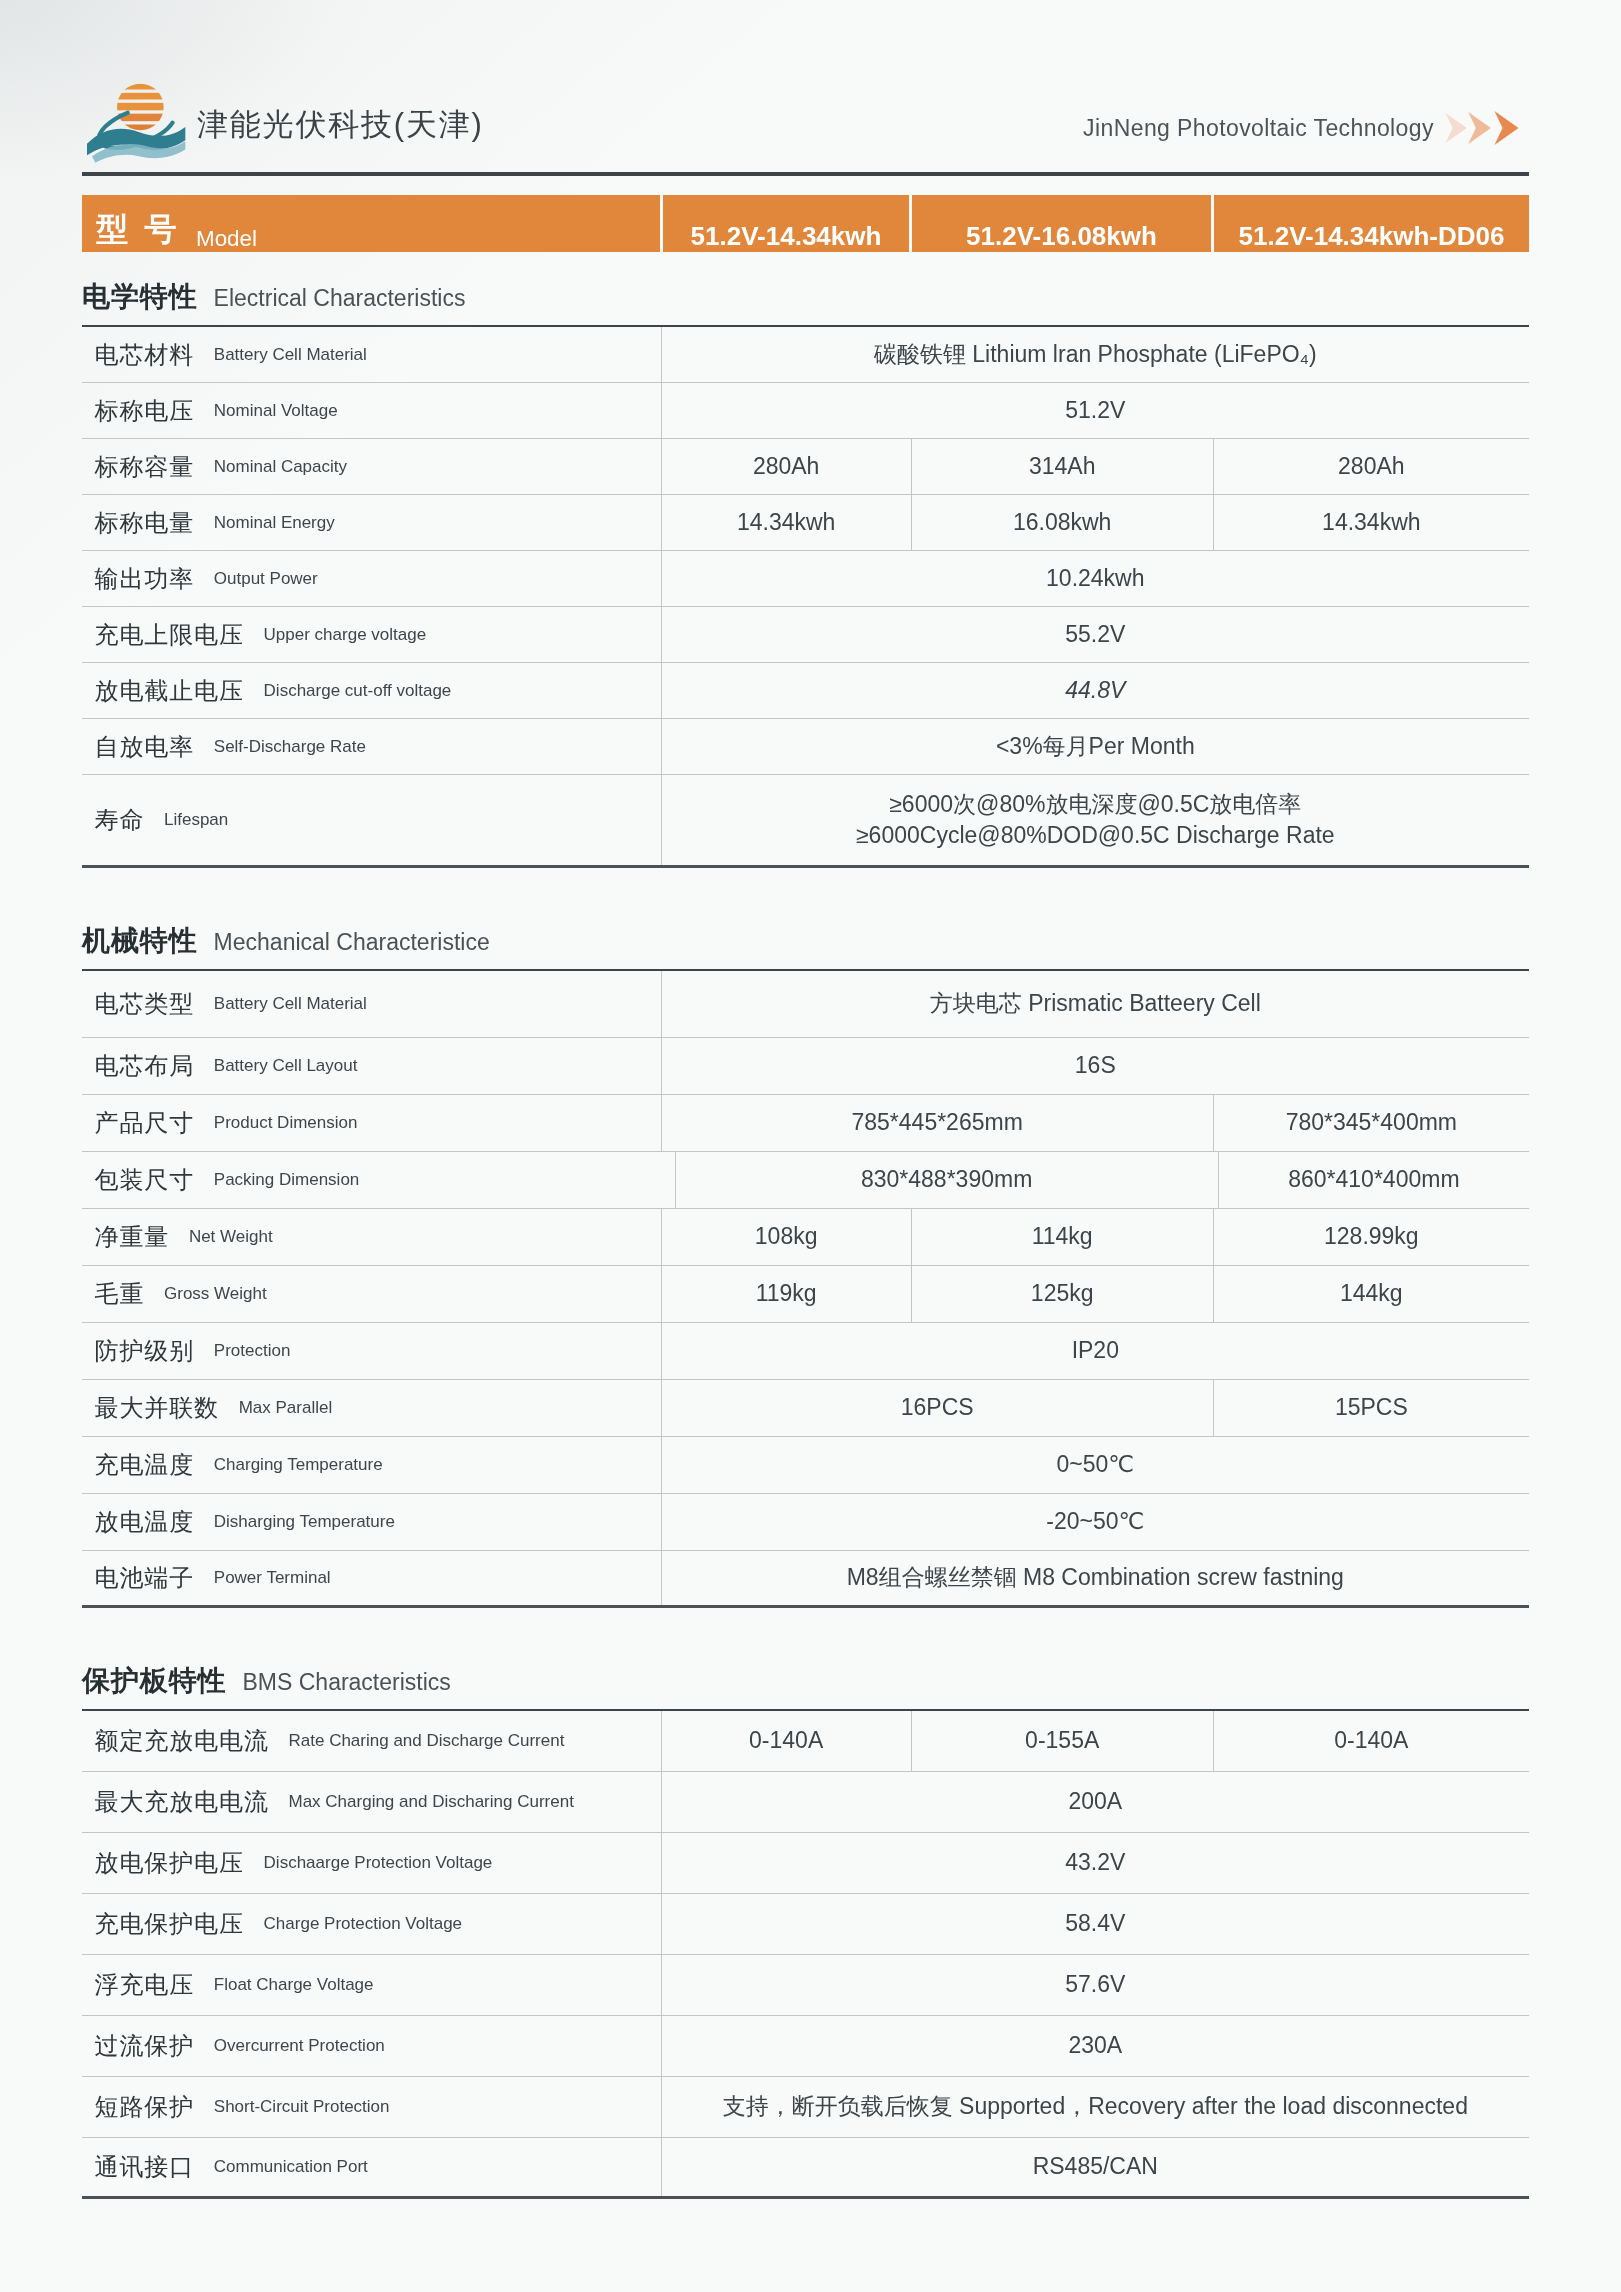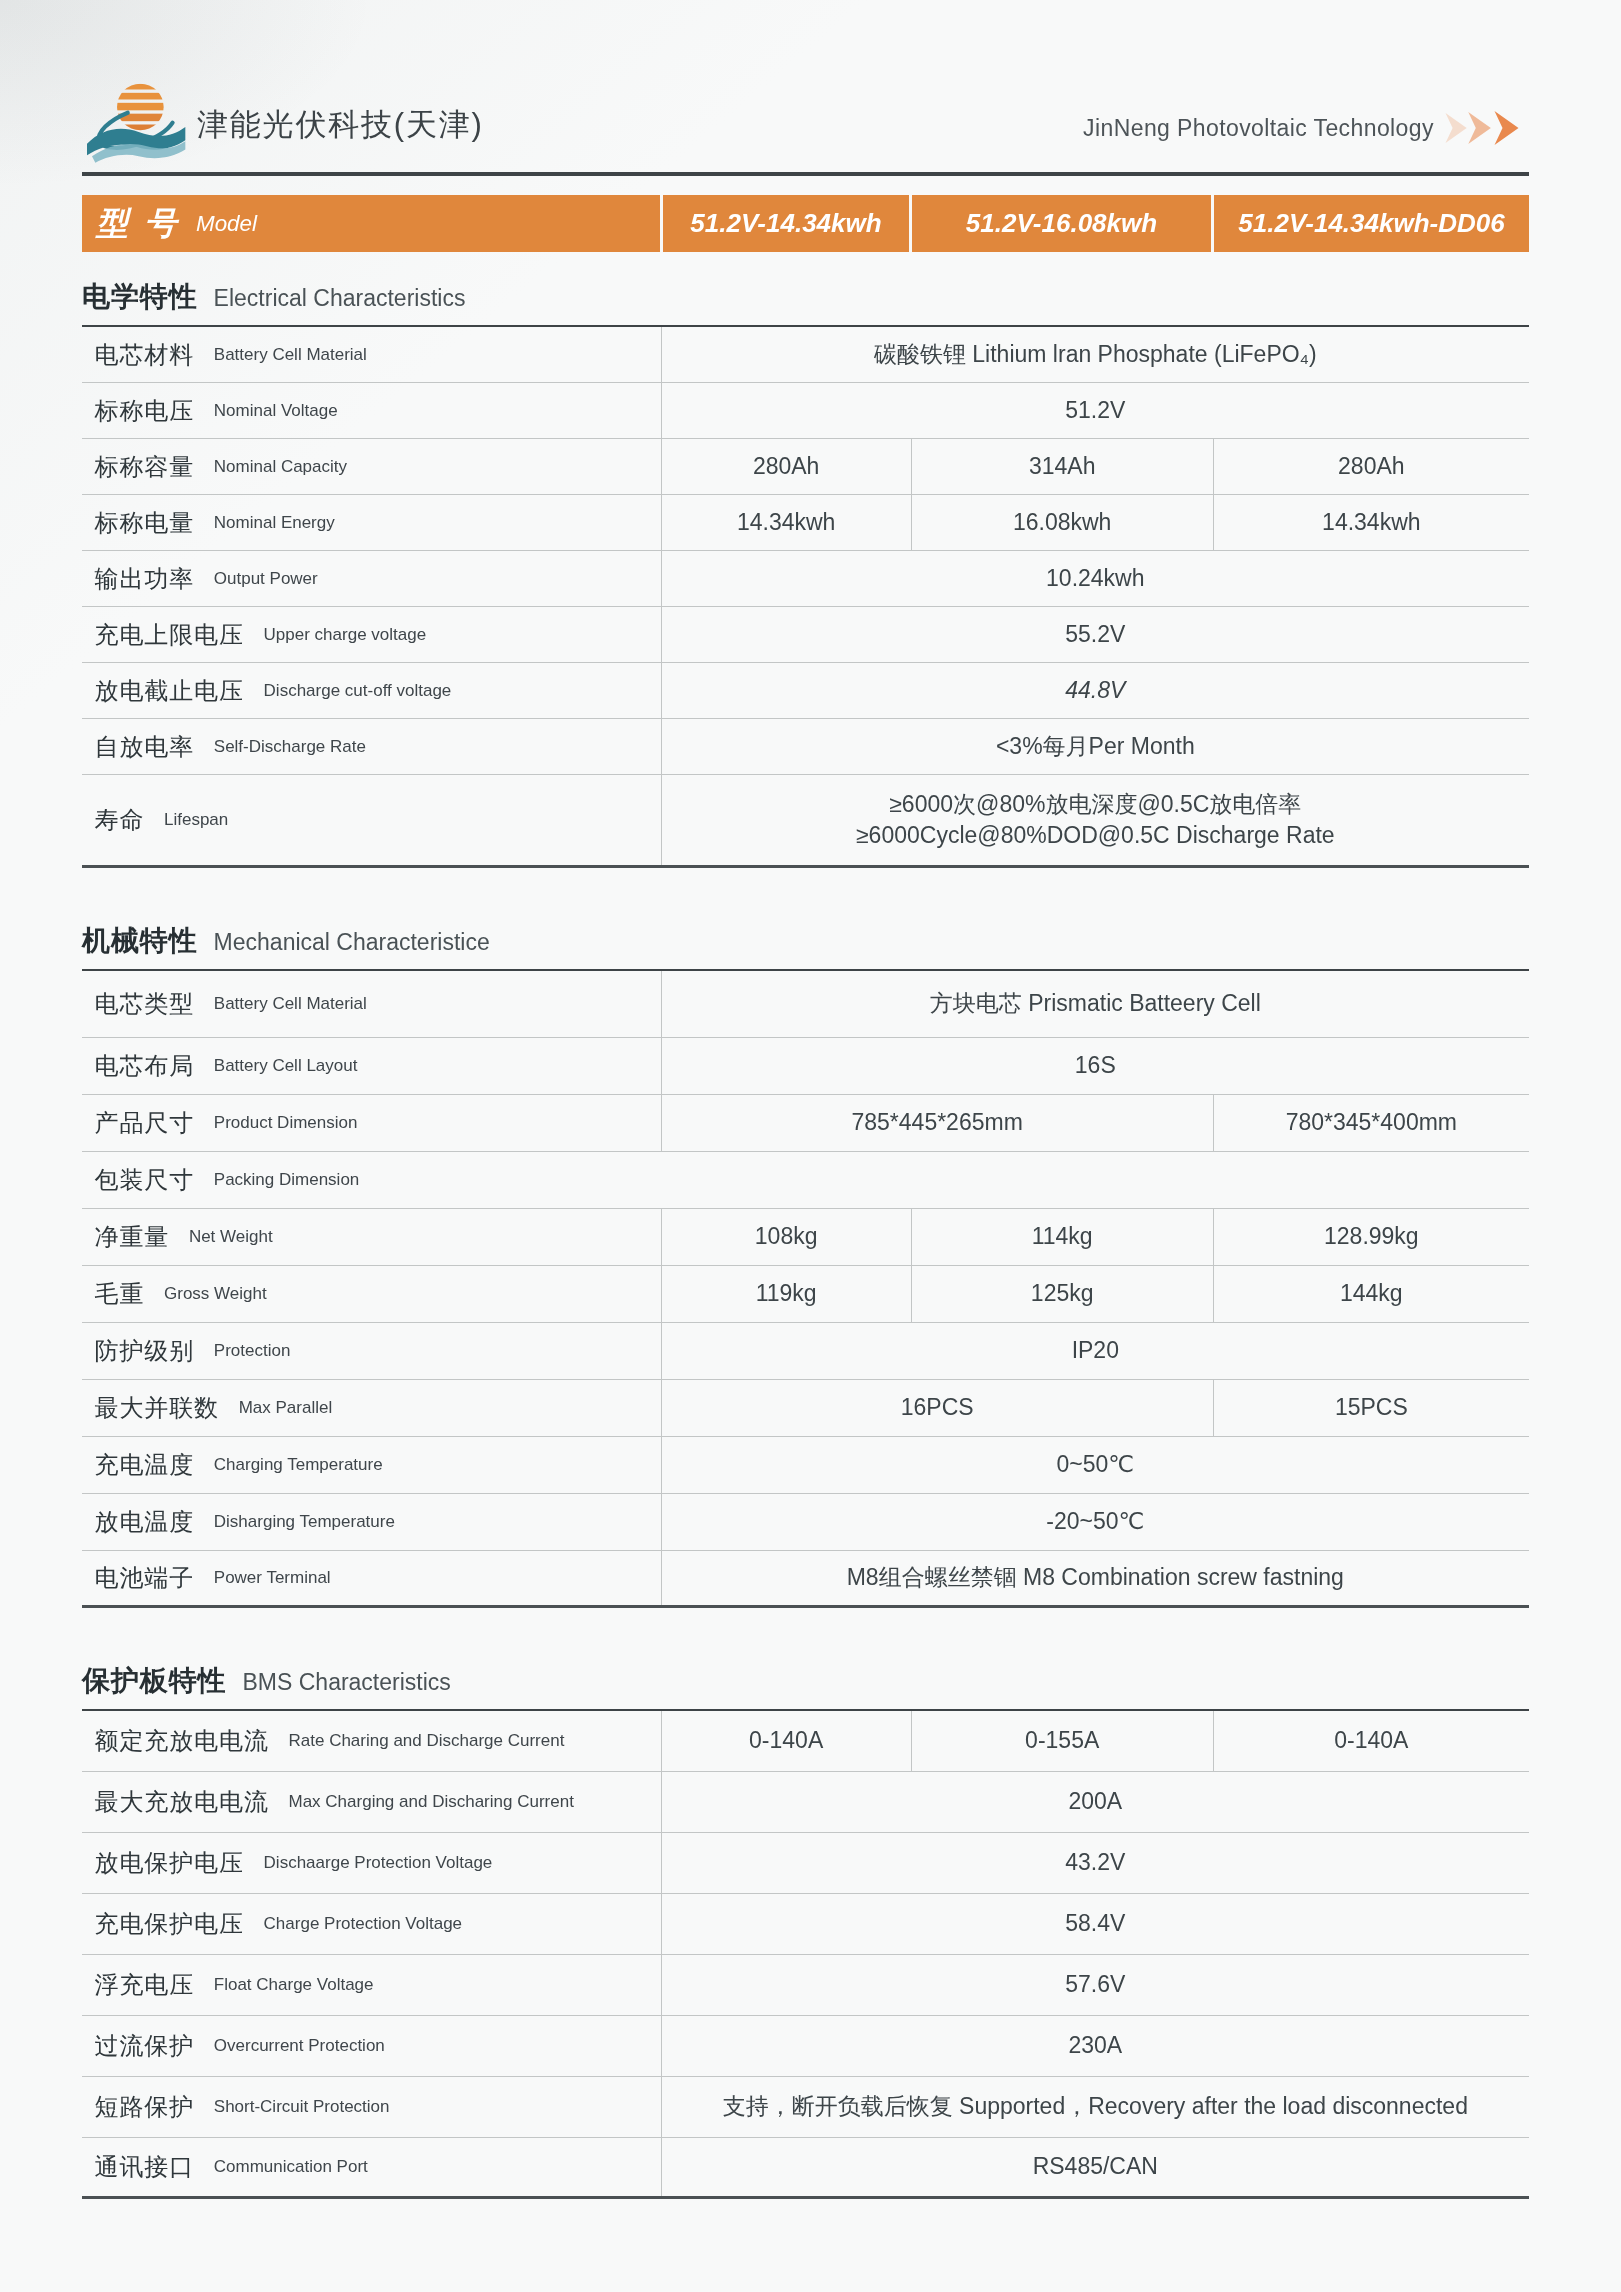--- a/index.html
+++ b/index.html
@@ -24,21 +24,21 @@
               color:#3C4347;letter-spacing:1.8px;}
   .header-right{position:absolute;right:0px;top:34px;display:flex;align-items:center;gap:18px;}
   .company-en{font-size:23px;color:#4D5458;letter-spacing:0.4px;}
   .chevrons{display:flex;align-items:center;}
   .chevrons svg{margin-left:-14.3px;}
   .rule{position:absolute;left:82px;top:172px;width:1447px;height:3.6px;background:var(--dark);}
 
   
   .model-bar{position:absolute;left:82px;top:195px;width:1447px;height:57px;display:flex;
              background:transparent;}
-  .model-bar .mcell{background:var(--accent);display:flex;align-items:center;justify-content:center;font-style:italic;}
+  .model-bar .mcell{background:var(--accent);display:flex;align-items:flex-end;justify-content:center;}
   .model-label{width:579px;justify-content:flex-start !important;padding-left:14.3px;display:flex;align-items:center;gap:16px;}
   .model-label .zh{font-size:32px;font-weight:bold;color:#fff;letter-spacing:3.6px;}
   .model-label .en{font-size:22.4px;color:#fff;}
   .model-val{flex:0 0 auto;border-left:3.6px solid #f8f9f9;font-size:26px;font-weight:bold;color:#fff;}
 
   
   .content{position:absolute;left:82px;top:253px;width:1447px;}
   .section{margin-top:54px;}
   .section.first{margin-top:25px;}
   .sec-title{display:flex;align-items:baseline;gap:16px;padding-bottom:9px;border-bottom:2.7px solid var(--dark);}
@@ -236,20 +236,24 @@
             <div class="vals">
               <div class="cell" style="grid-column: span 2;">785*445*265mm</div>
               <div class="cell bl" style="grid-column: span 1;">780*345*400mm</div>
             </div>
           </div>
           <div class="spec-row" style="height: 57px; gap: 23px;">
             <div class="lab">
               <span class="zh">包装尺寸</span>
               <span class="en">Packing Dimension</span>
             </div>
+            <div class="vals">
+              <div class="cell" style="grid-column: span 2;">830*488*390mm</div>
+              <div class="cell bl" style="grid-column: span 1;">860*410*400mm</div>
+            </div>
           </div>
           <div class="spec-row" style="height: 57px;">
             <div class="lab">
               <span class="zh">净重量</span>
               <span class="en">Net Weight</span>
             </div>
             <div class="vals">
               <div class="cell" style="grid-column: span 1;">108kg</div>
               <div class="cell bl" style="grid-column: span 1;">114kg</div>
               <div class="cell bl" style="grid-column: span 1;">128.99kg</div>

